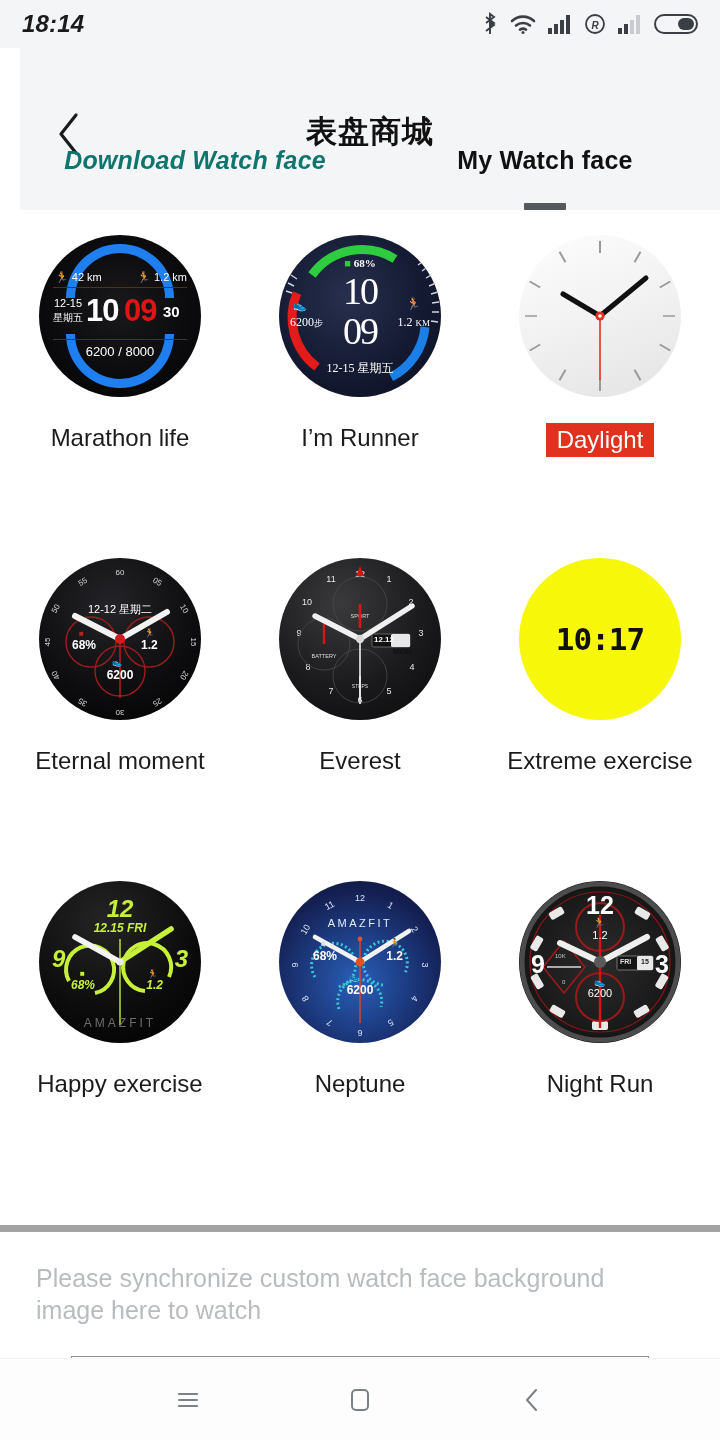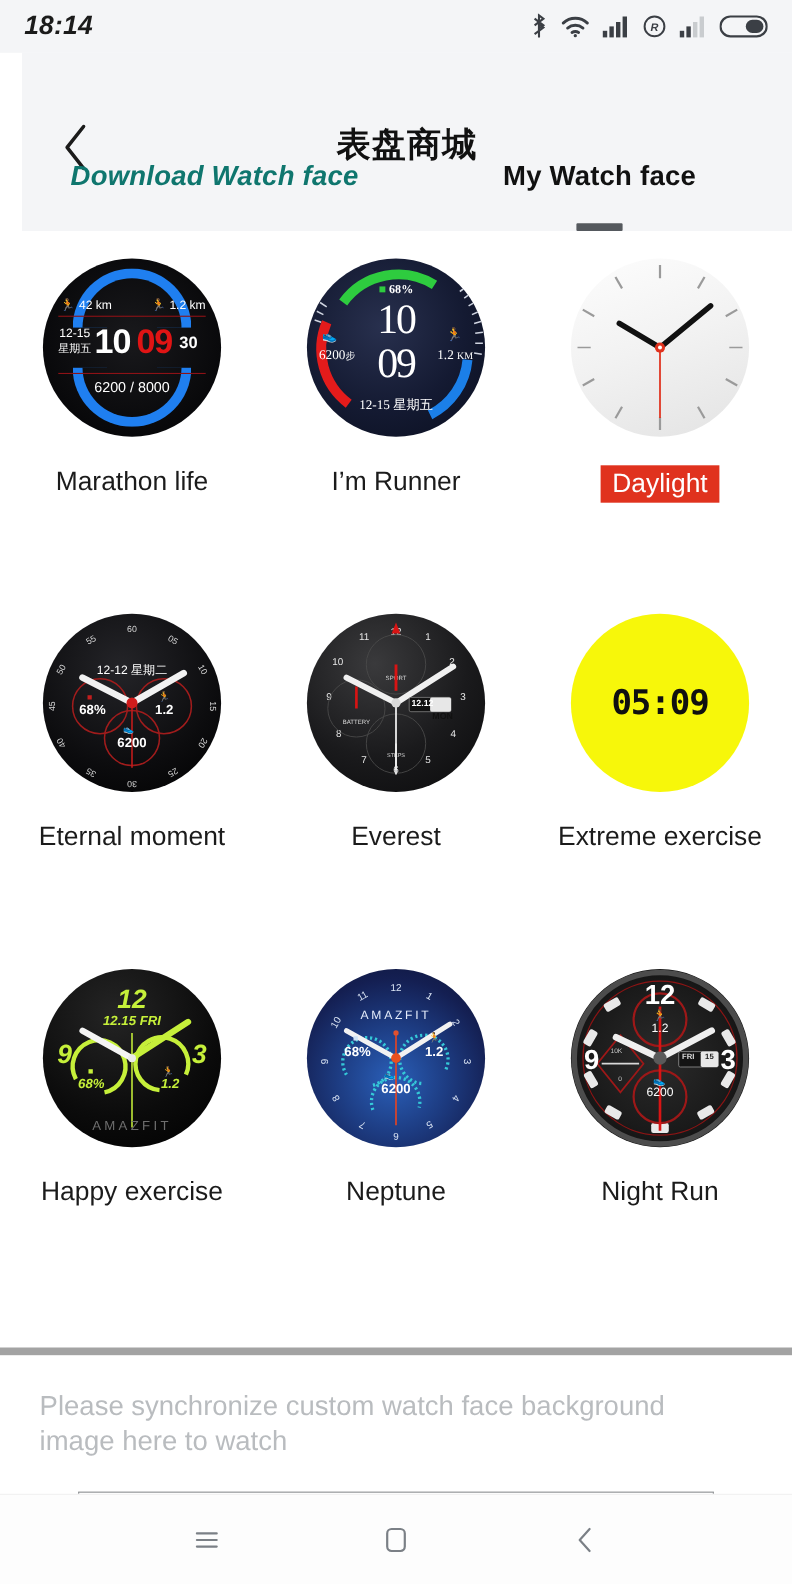--- a/index.html
+++ b/index.html
@@ -377,21 +377,21 @@
         <rect x="112" y="76" width="19" height="13" rx="1.5" fill="#e7e7e7"></rect>
       </svg>
       <div class="wtxt" style="left:95px;top:77px;font-size:8px;font-weight:700;color:#fff;">12.12</div>
       <div class="wtxt" style="left:114px;top:77px;font-size:8px;font-weight:700;color:#111;margin-top:12px;">MON</div>
     </div>
     <div class="cell-label">Everest</div>
   </div>
 
   <div class="cell">
     <div class="watch w-cool">
-      <span class="cool-time">05:09</span>
+      <span class="cool-time">10:17</span>
     </div>
     <div class="cell-label">Extreme exercise</div>
   </div>
 
   <div class="cell">
     <div class="watch w-happy">
       <svg style="position:absolute;inset:0;" width="162" height="162" viewBox="0 0 162 162">
         <path d="M30 100 A24 24 0 1 1 56 112" fill="none" stroke="#c6f03a" stroke-width="4"></path>
         <path d="M106 110 A24 24 0 1 1 130 96" fill="none" stroke="#c6f03a" stroke-width="4"></path>
         <line x1="81" y1="81" x2="36" y2="56" stroke="#f4f4f4" stroke-width="5.6" stroke-linecap="round"></line>

